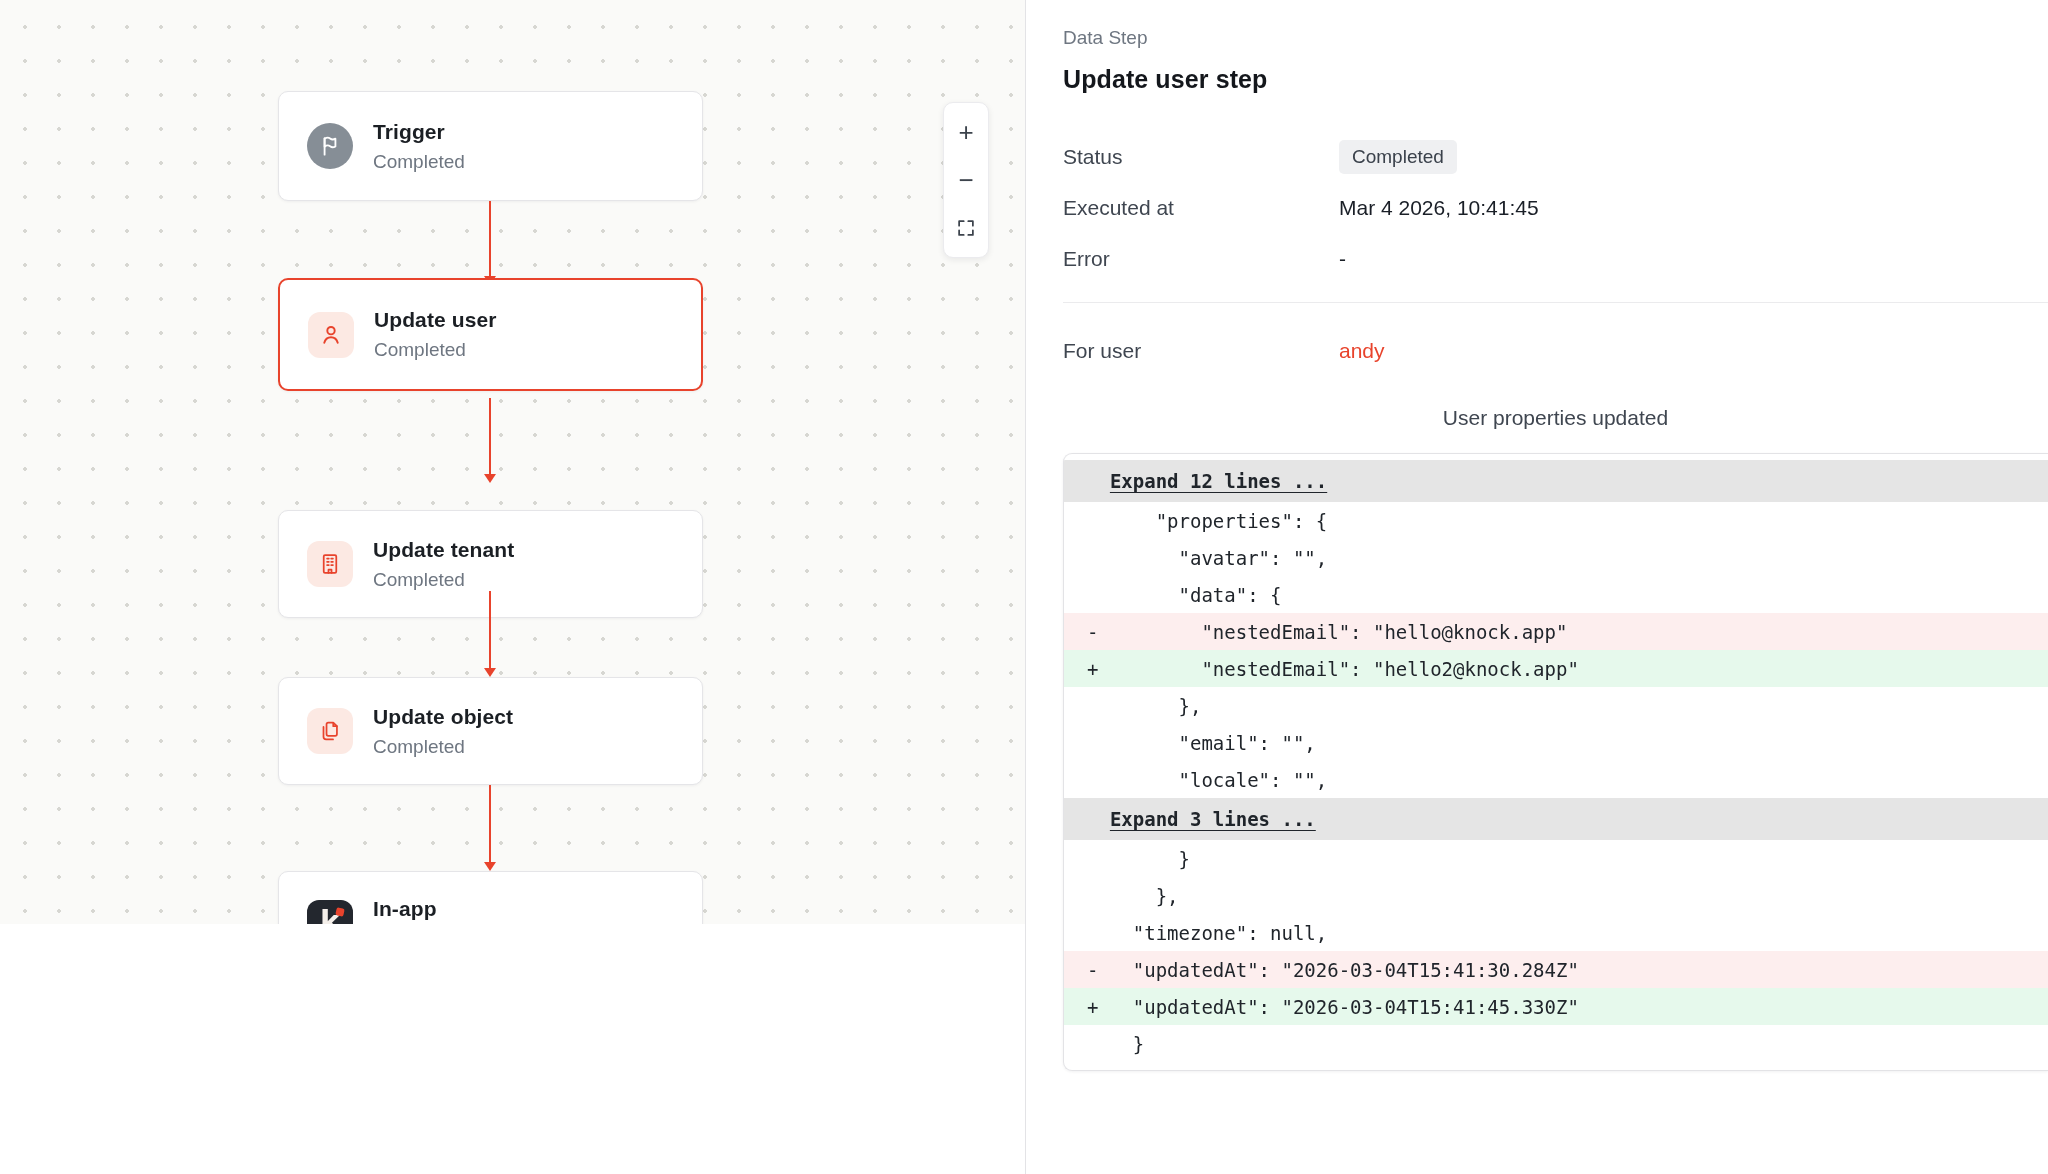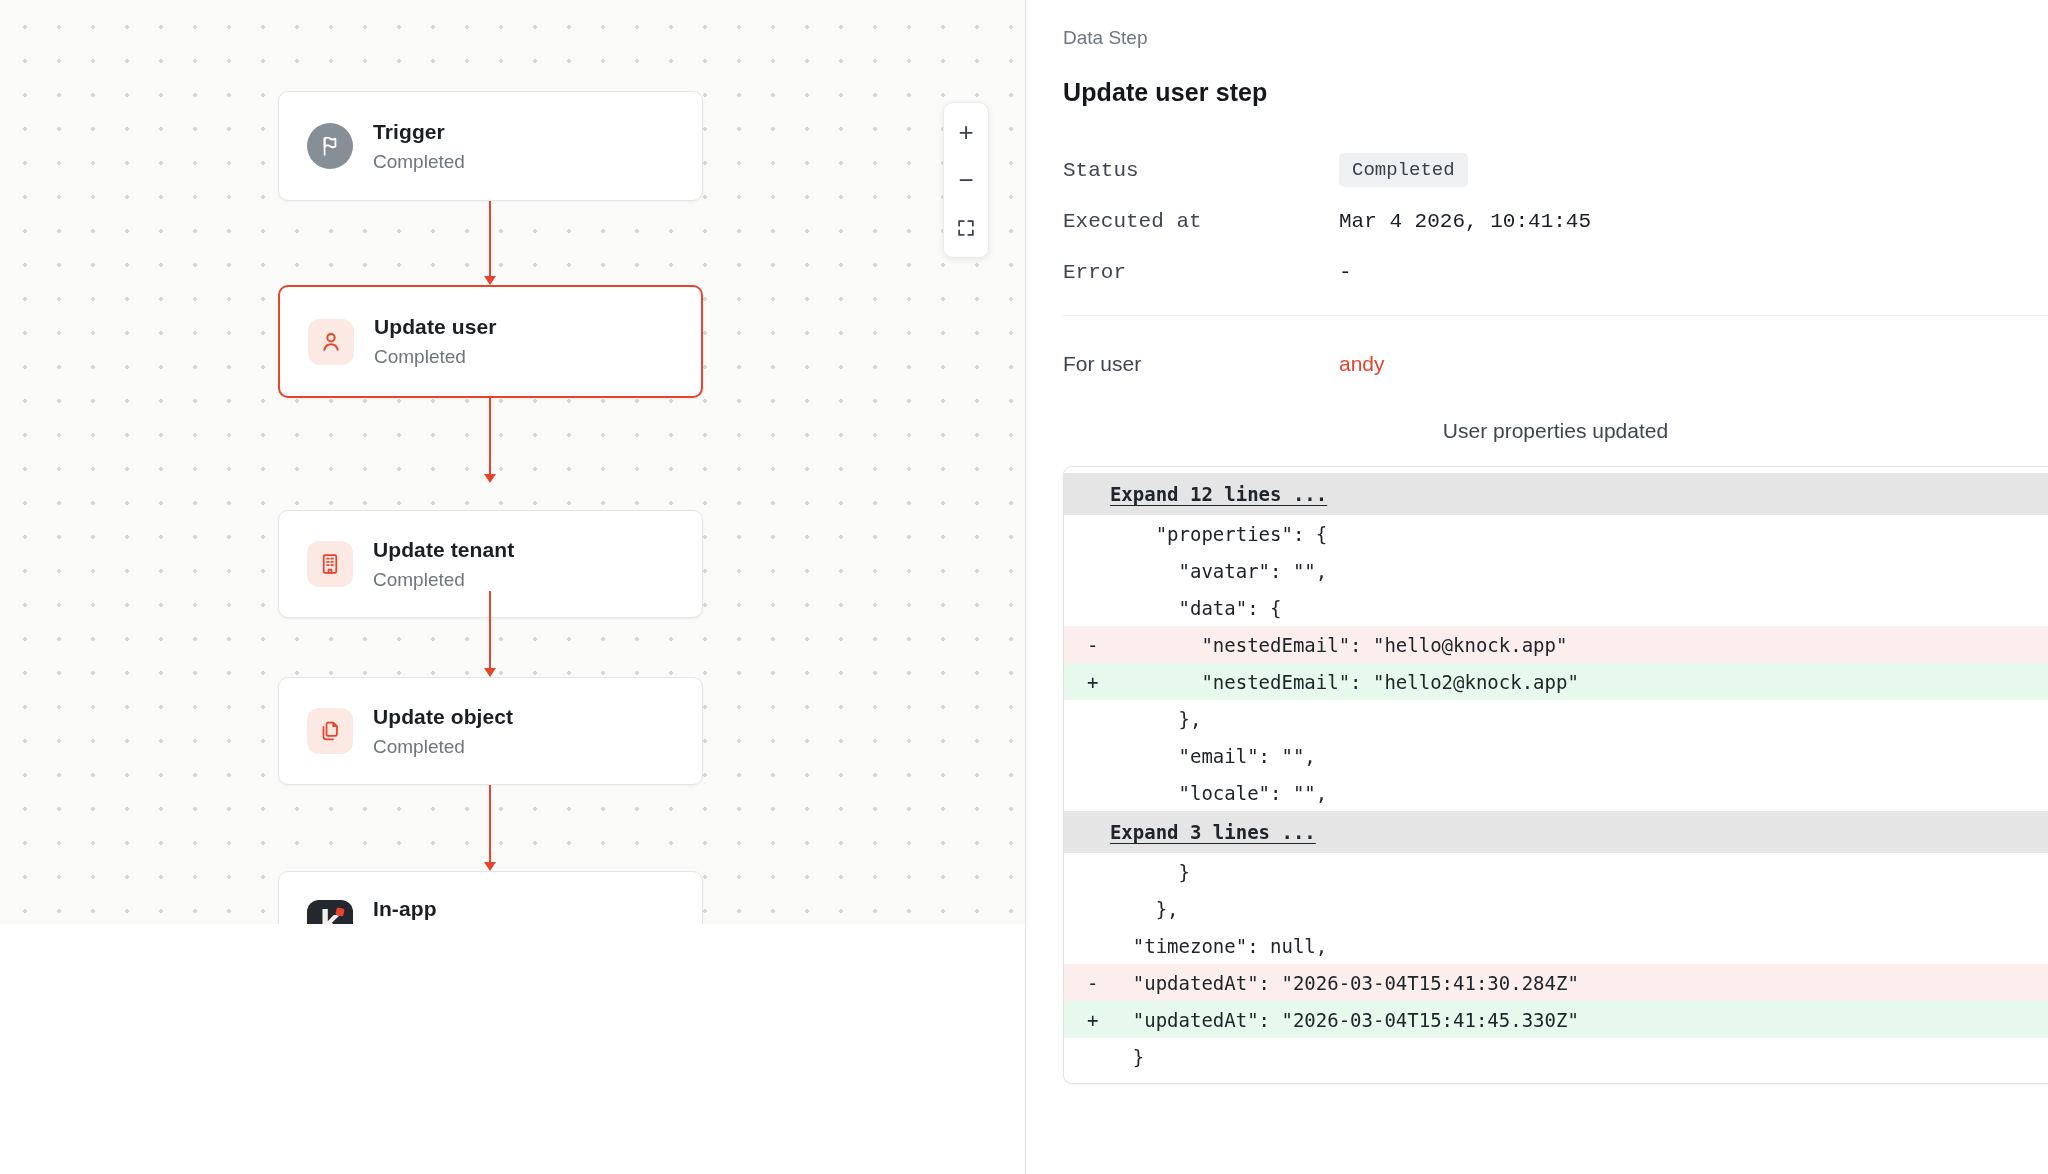--- a/index.html
+++ b/index.html
@@ -73,23 +73,23 @@
   .zoom-btn {
     height: 48px; background: none; border: none; cursor: pointer;
     font-size: 26px; color: #3C434C; line-height: 1;
     display: flex; align-items: center; justify-content: center;
     font-family: "Liberation Sans", sans-serif;
   }
 
   
   .panel { flex: 1 1 auto; background: #fff; padding: 27px 0 16px 37px; overflow: hidden; }
   .eyebrow { font-size: 19px; color: #6E7681; }
-  .panel-title { font-size: 25px; font-weight: 700; color: #14171C; margin-top: 29px; letter-spacing: .1px; }
-
-  .info-table { margin-top: 44px; font-family: Liberation Mono, monospace; }
+  .panel-title { font-size: 25px; font-weight: 700; color: #14171C; margin-top: 16px; letter-spacing: .1px; }
+
+  .info-table { margin-top: 44px; }
   .info-row { display: flex; align-items: center; min-height: 38px; margin-bottom: 13px; }
   .info-label { width: 276px; flex: 0 0 276px; font-size: 21px; color: #3F4650; }
   .info-value { font-size: 21px; color: #1A1F27; }
   .badge {
     display: inline-block; background: #EFF0F2; color: #3A414B;
     font-size: 19px; padding: 6px 13px; border-radius: 5px;
   }
   .accent-link { color: #E8432C; cursor: pointer; }
 
   .h-divider { border: none; border-top: 1px solid #EBEBED; margin: 24px 0 0 0; }
@@ -134,21 +134,21 @@
           <path d="M7 5.4c2-1.5 3.6-1.5 5.1-.3s3.1 1.2 4.9.1v7.2c-1.8 1.1-3.4 1.1-4.9-.1s-3.1-1.2-5.1.3z"></path>
         </svg>
       </div>
       <div class="node-text">
         <div class="node-title">Trigger</div>
         <div class="node-status">Completed</div>
       </div>
     </div>
     <div class="arrow" style="top:201px;height:82px"></div>
 
-    <div class="node selected" style="top:285px;height:113px">
+    <div class="node selected" style="top:278px;height:113px">
       <div class="node-icon icon-tint">
         <svg class="icon-svg" width="26" height="26" viewBox="0 0 24 24" fill="none" stroke="#E8432C" stroke-width="1.8" stroke-linecap="round" stroke-linejoin="round">
           <circle cx="12" cy="8" r="3.4"></circle>
           <path d="M5.8 19.2c.9-3.4 3.3-5.1 6.2-5.1s5.3 1.7 6.2 5.1"></path>
         </svg>
       </div>
       <div class="node-text">
         <div class="node-title">Update user</div>
         <div class="node-status">Completed</div>
       </div>

